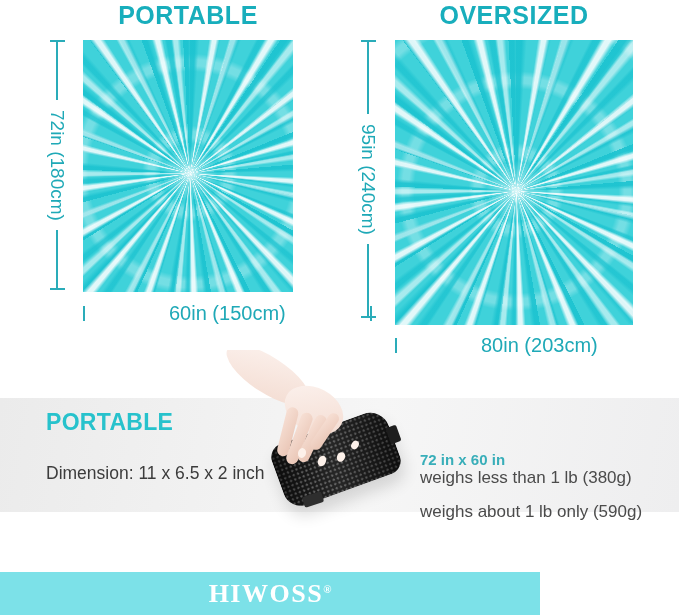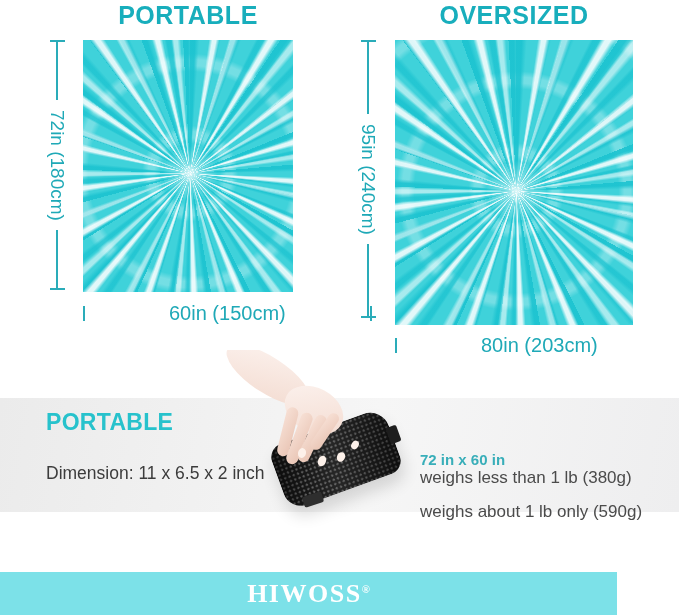--- a/index.html
+++ b/index.html
@@ -88,21 +88,21 @@
     background:#2e2e2e;border-radius:2px;transform:rotate(-18deg);
   }
   .pouch-buckle{
     position:absolute;left:388px;top:426px;width:11px;height:17px;
     background:#1d1d1d;border-radius:2px;transform:rotate(-20deg);
   }
   .hand{position:absolute;left:222px;top:350px;width:160px;height:145px;}
 
   
   .footer{
-    position:absolute;left:0;top:572px;width:617px;height:43px;
+    position:absolute;left:0;top:572px;width:540px;height:43px;
     background:#7ce1e8;display:flex;align-items:center;justify-content:center;
   }
   .brand{
     color:#ffffff;font-family:"Liberation Serif",serif;font-weight:bold;
     font-size:26px;letter-spacing:1.5px;position:relative;
   }
   .brand sup{font-size:11px;letter-spacing:0;vertical-align:9px;}
 </style>
 </head>
 <body>

